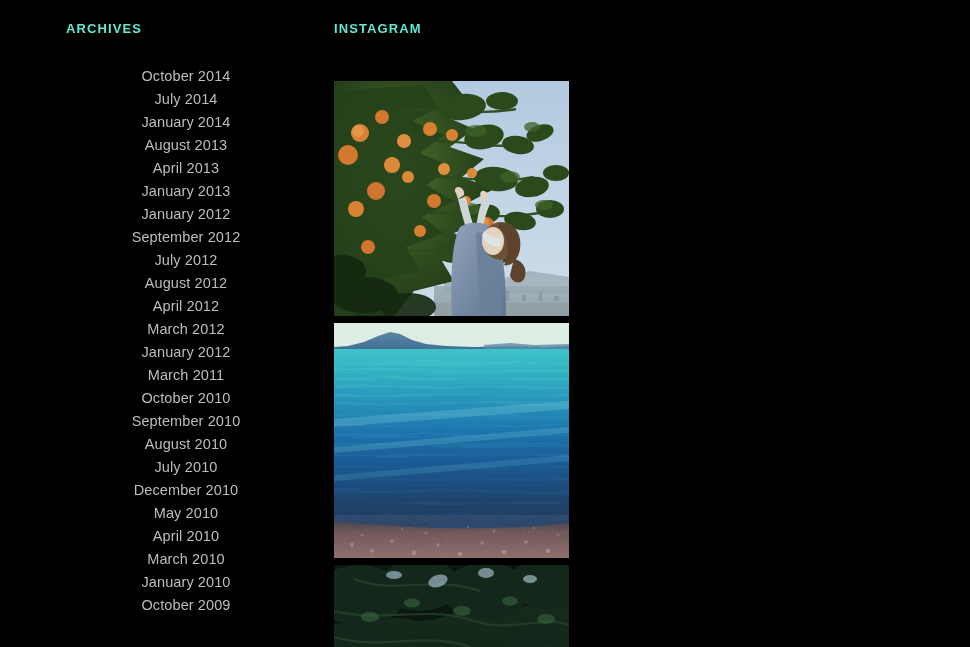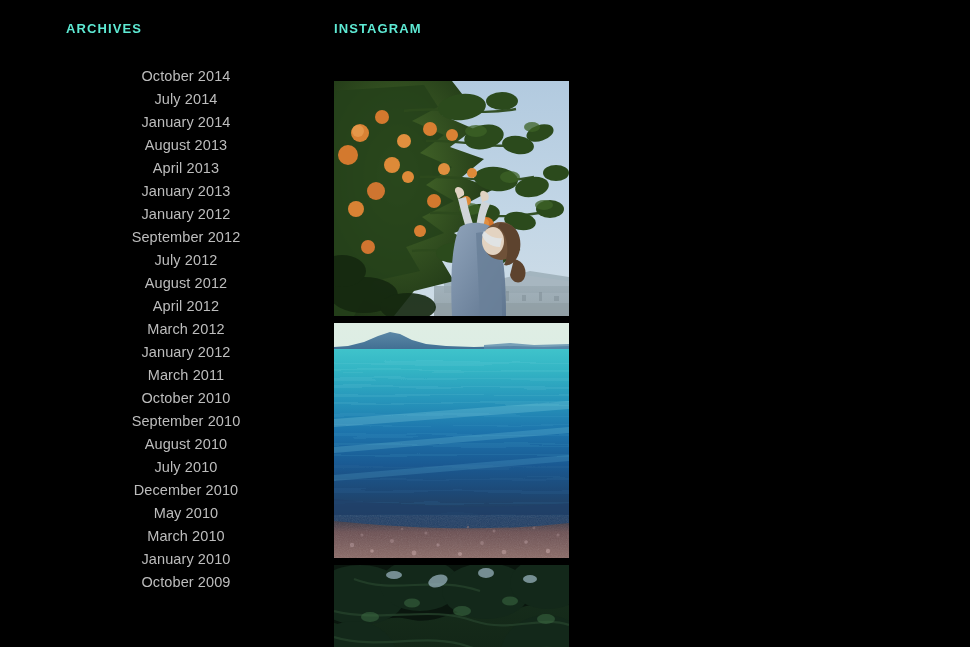--- a/index.html
+++ b/index.html
@@ -103,20 +103,21 @@
       <li><a class="archive-link">April 2012</a></li>
       <li><a class="archive-link">March 2012</a></li>
       <li><a class="archive-link">January 2012</a></li>
       <li><a class="archive-link">March 2011</a></li>
       <li><a class="archive-link">October 2010</a></li>
       <li><a class="archive-link">September 2010</a></li>
       <li><a class="archive-link">August 2010</a></li>
       <li><a class="archive-link">July 2010</a></li>
       <li><a class="archive-link">December 2010</a></li>
       <li><a class="archive-link">May 2010</a></li>
+      <li><a class="archive-link">April 2010</a></li>
       <li><a class="archive-link">March 2010</a></li>
       <li><a class="archive-link">January 2010</a></li>
       <li><a class="archive-link">October 2009</a></li>
     </ul>
   </div>
 
   <div class="instagram-col">
     <h3 class="widget-title">INSTAGRAM</h3>
 
     <div class="insta-grid">

